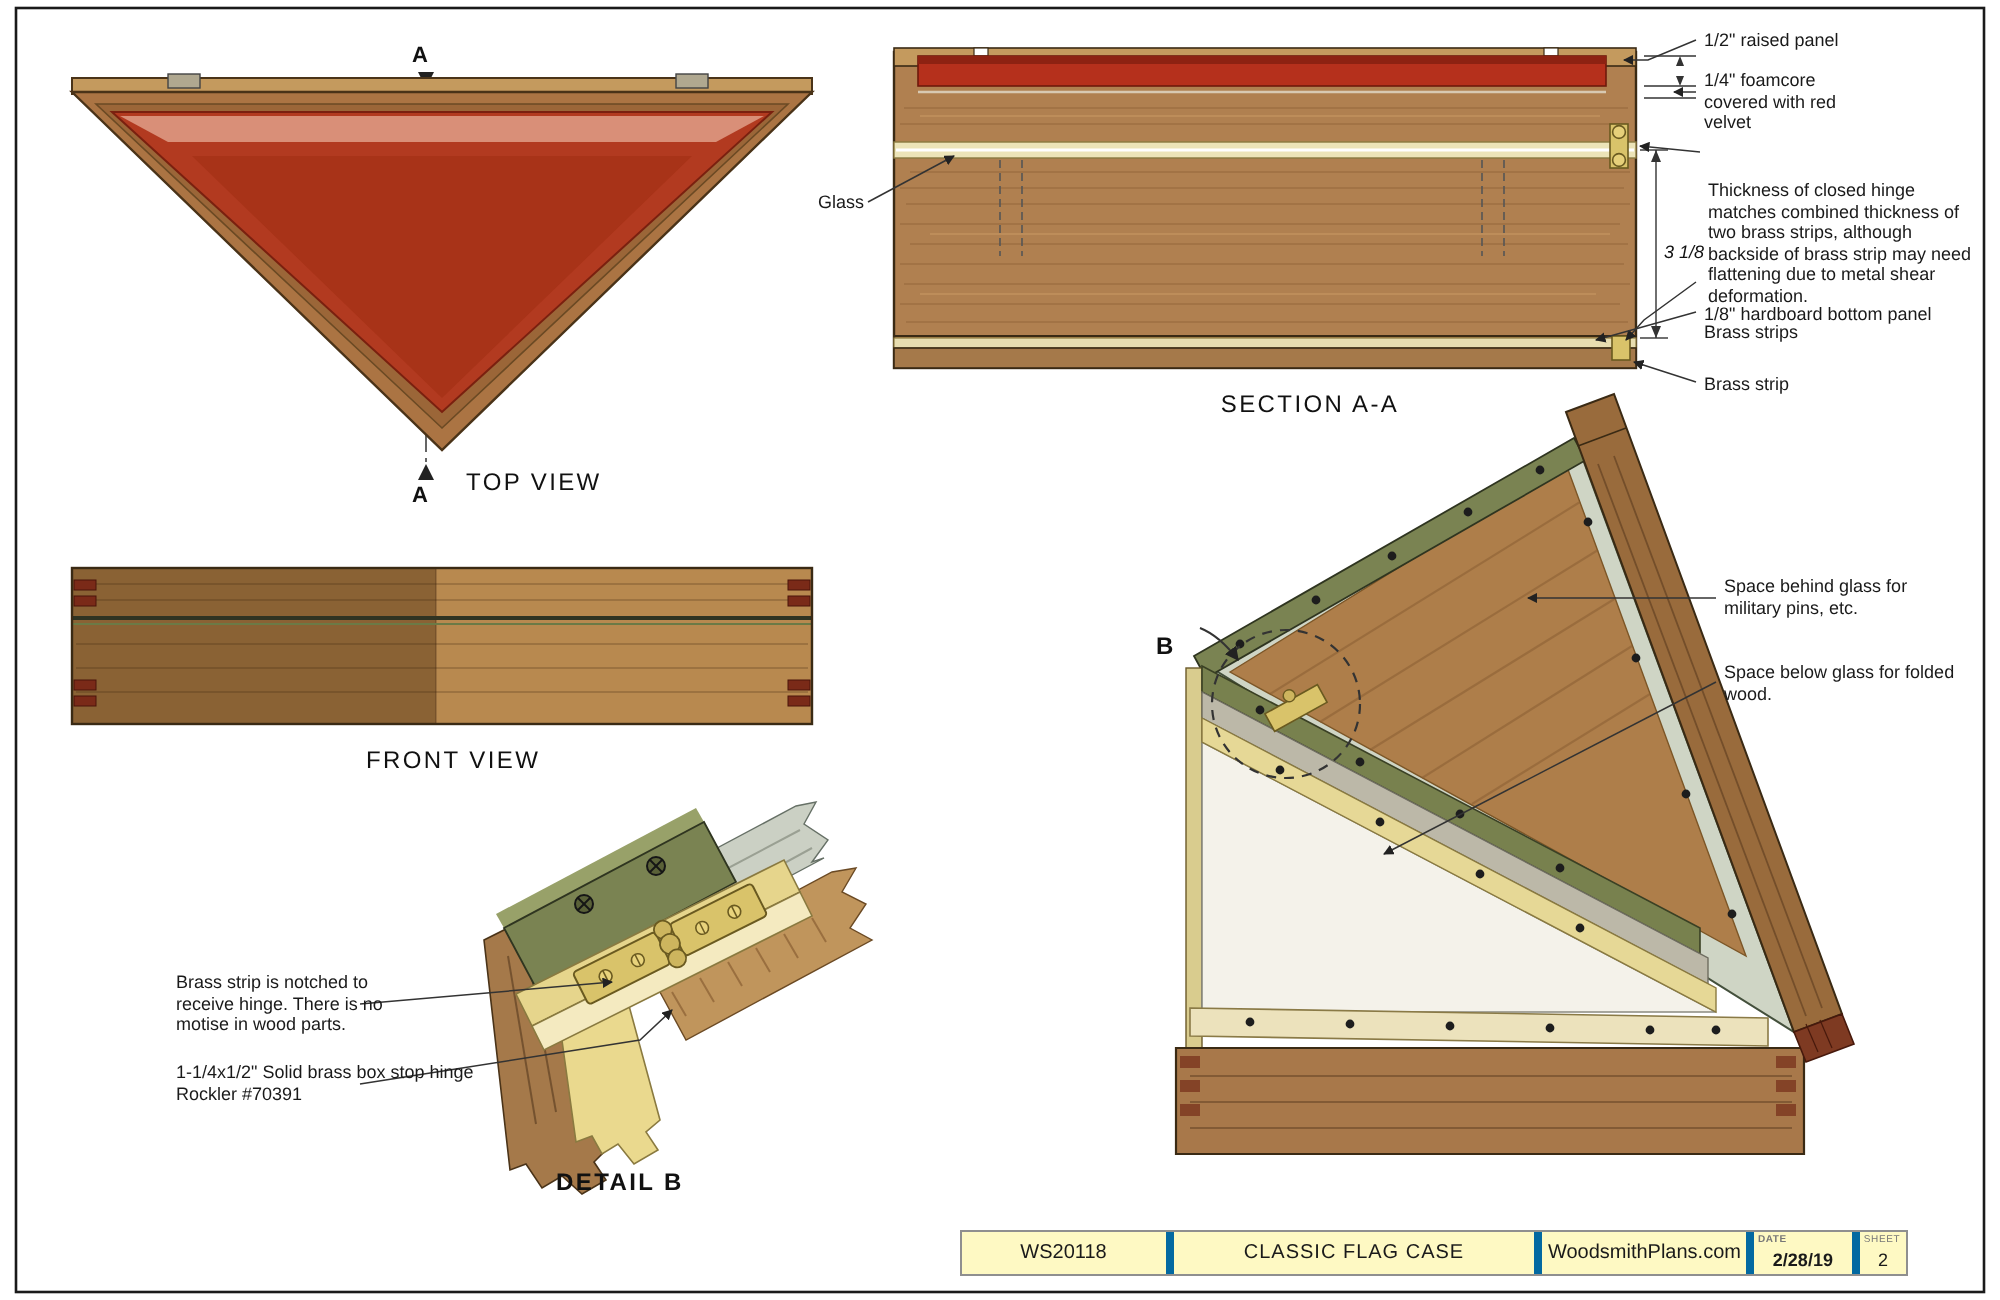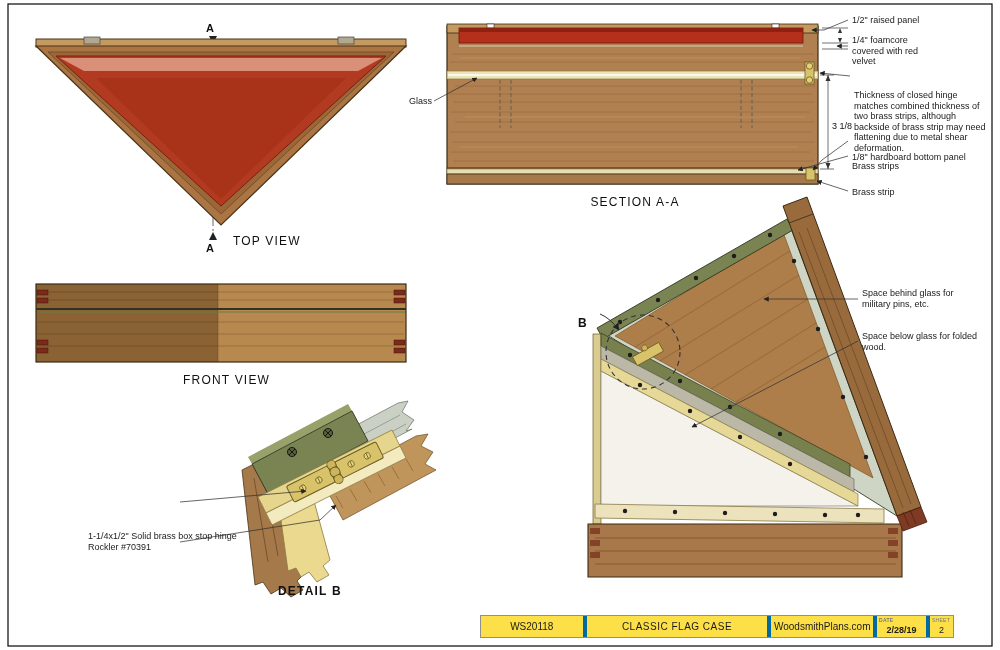--- a/index.html
+++ b/index.html
@@ -2,23 +2,23 @@
 <html><head>
 <meta charset="utf-8">
 <style>
   html,body{margin:0;padding:0;background:#ffffff;}
   .sheet{position:relative;width:1000px;height:650px;background:#ffffff;overflow:hidden;
          font-family:"Liberation Sans",sans-serif;color:#1a1a1a;}
   .sheet svg{position:absolute;left:0;top:0;}
   .lbl{position:absolute;font-size:9px;line-height:1.18;color:#1a1a1a;}
   .view-title{position:absolute;font-size:12px;letter-spacing:1.2px;color:#111;text-align:center;}
   .marker{position:absolute;font-size:11px;font-weight:bold;color:#111;}
-  .dim{position:absolute;font-size:9px;color:#111;}
+  .dim{position:absolute;font-size:9px;color:#111;font-style:italic;}
   .titleblock{position:absolute;left:480px;top:615px;width:474px;height:23px;display:flex;
-              background:#fde047;border:1px solid #8f8f8f;box-sizing:border-box;}
+              background:#fef9c3;border:1px solid #8f8f8f;box-sizing:border-box;}
   .tb-cell{border-left:4px solid #0369a1;display:flex;align-items:center;justify-content:center;
            font-size:10px;box-sizing:border-box;height:100%;}
   .tb-cell:first-child{border-left:none;}
   .tb-partno{width:110px;}
   .tb-title{width:200px;letter-spacing:.5px;}
   .tb-site{width:114px;}
   .tb-date{width:57px;position:relative;font-size:9px;padding-top:6px;font-weight:bold;}
   .tb-sheet{width:29px;position:relative;font-size:9px;padding-top:6px;}
   .tb-tiny{position:absolute;top:1px;left:2px;font-size:5px;color:#777;letter-spacing:.3px;}
 </style>
@@ -295,36 +295,37 @@
       <path d="M180 502 L306 491" marker-end="url(#arr)"></path>
       <path d="M180 542 L320 520 L336 505" marker-end="url(#arr)"></path>
     </g>
   </g>
 </svg>
 
   <div class="marker" style="left:206px;top:22px;">A</div>
   <div class="marker" style="left:206px;top:242px;">A</div>
   <div class="view-title" style="left:233px;top:234px;">TOP VIEW</div>
 
-  <div class="view-title" style="left:560px;top:195px;width:150px;text-align:center;">SECTION A-A</div>
+  <div class="view-title" style="left:580px;top:195px;width:150px;text-align:center;">SECTION A-A</div>
   <div class="lbl" style="left:409px;top:96px;">Glass</div>
   <div class="lbl" style="left:852px;top:15px;width:125px;">1/2" raised panel</div>
   <div class="lbl" style="left:852px;top:35px;width:85px;">1/4" foamcore covered with red velvet</div>
   <div class="lbl" style="left:854px;top:68px;width:136px;margin-top:22px;">Thickness of closed hinge matches combined thickness of two brass strips, although backside of brass strip may need flattening due to metal shear deformation.</div>
   <div class="dim" style="left:832px;top:121px;">3 1/8</div>
   <div class="lbl" style="left:852px;top:137px;margin-top:24px;">Brass strips</div>
   <div class="lbl" style="left:852px;top:152px;width:140px;">1/8" hardboard bottom panel</div>
   <div class="lbl" style="left:852px;top:187px;">Brass strip</div>
 
   <div class="view-title" style="left:183px;top:373px;">FRONT VIEW</div>
 
   <div class="marker" style="left:578px;top:316px;font-size:12px;">B</div>
   <div class="lbl" style="left:862px;top:288px;width:118px;">Space behind glass for military pins, etc.</div>
   <div class="lbl" style="left:862px;top:331px;width:118px;">Space below glass for folded wood.</div>
 
+  <div class="lbl" style="left:88px;top:486px;width:108px;">Brass strip is notched to receive hinge. There is no motise in wood parts.</div>
   <div class="lbl" style="left:88px;top:531px;width:178px;">1-1/4x1/2" Solid brass box stop hinge Rockler #70391</div>
   <div class="view-title" style="left:278px;top:584px;font-weight:bold;">DETAIL  B</div>
 
   <div class="titleblock">
     <div class="tb-cell tb-partno">WS20118</div>
     <div class="tb-cell tb-title">CLASSIC FLAG CASE</div>
     <div class="tb-cell tb-site">WoodsmithPlans.com</div>
     <div class="tb-cell tb-date">
       <span class="tb-tiny">DATE</span>
       <span>2/28/19</span>

